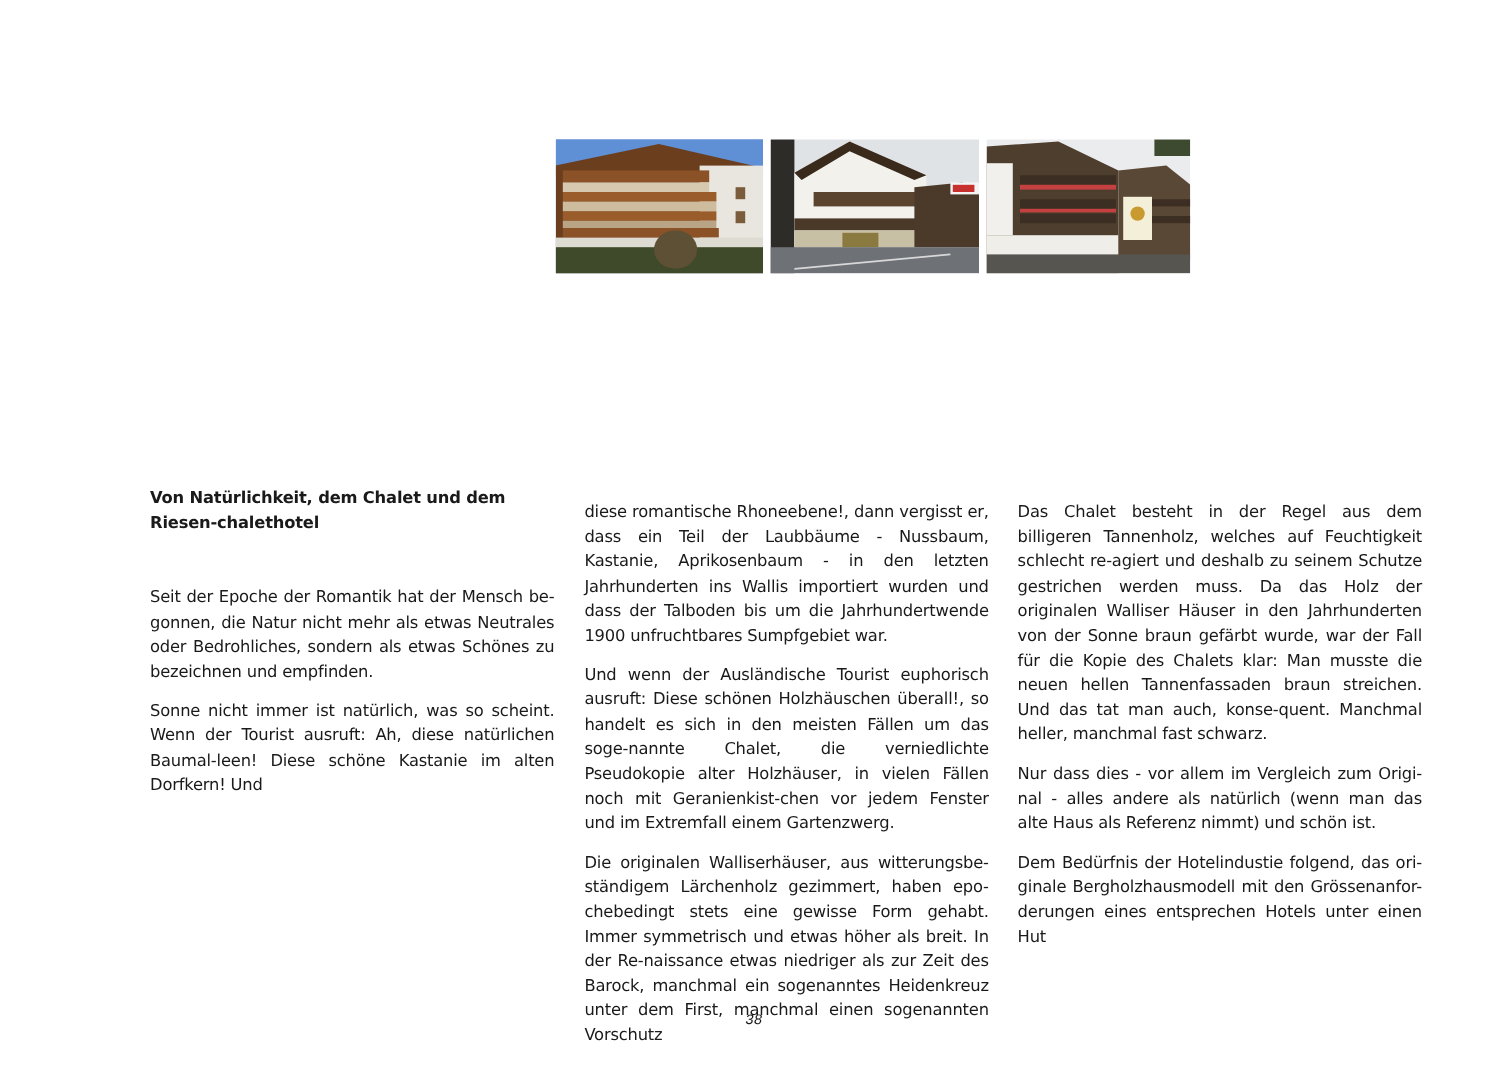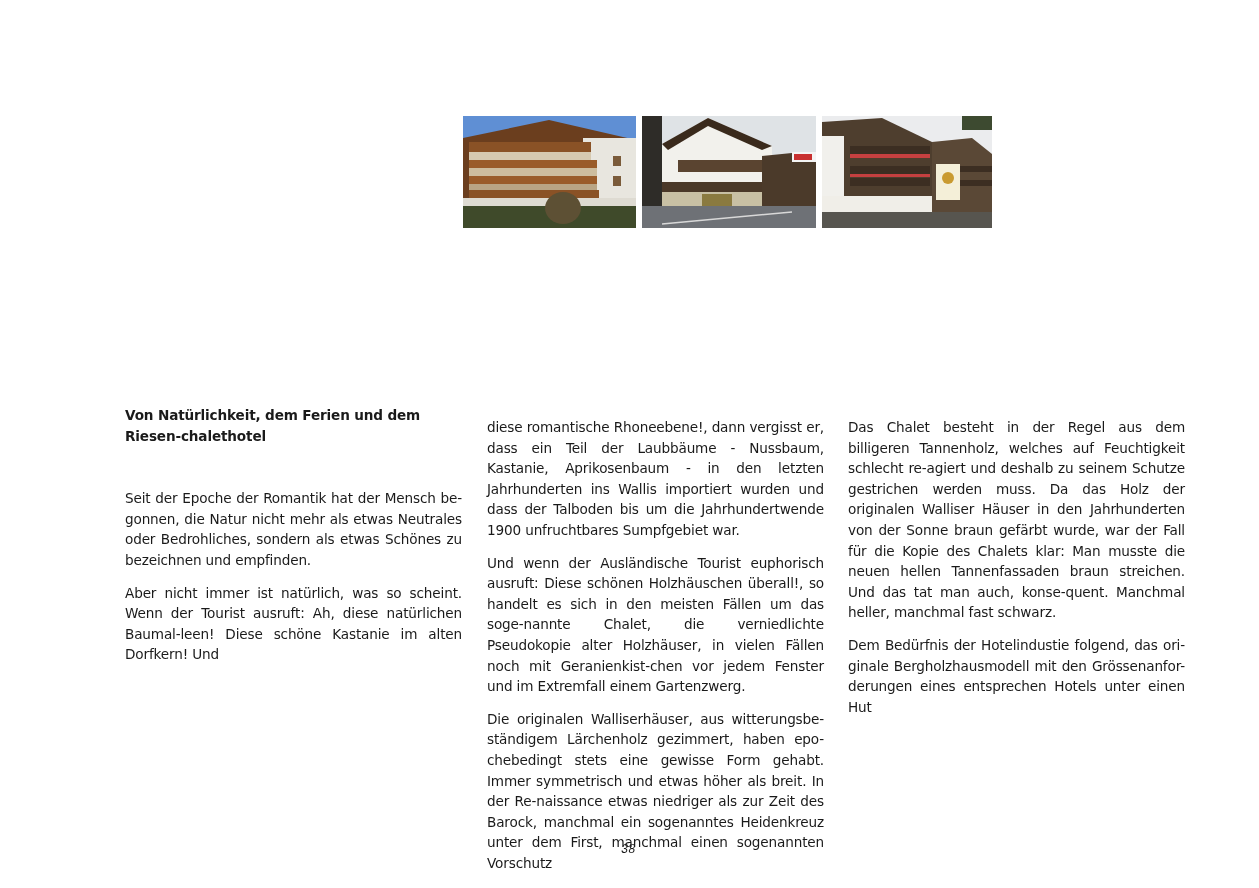--- a/index.html
+++ b/index.html
@@ -77,29 +77,30 @@
       <circle cx="126" cy="62" r="6" fill="#c99a30"></circle>
       <rect x="138" y="50" width="32" height="6" fill="#3c2e22"></rect>
       <rect x="138" y="64" width="32" height="6" fill="#3c2e22"></rect>
       <rect x="0" y="96" width="170" height="16" fill="#57554f"></rect>
       <rect x="140" y="0" width="30" height="14" fill="#3d4a30"></rect>
     </svg>
   </div>
 </div>
 
 <div class="col col-1">
-  <p class="heading">Von Natürlichkeit, dem Ferien und dem Riesen-chalethotel</p>
+  <p class="heading">Von Natürlichkeit, dem Chalet und dem Riesen-chalethotel</p>
   <p>Seit der Epoche der Romantik hat der Mensch be-gonnen, die Natur nicht mehr als etwas Neutrales oder Bedrohliches, sondern als etwas Schönes zu bezeichnen und empfinden.</p>
-  <p>Aber nicht immer ist natürlich, was so scheint. Wenn der Tourist ausruft: Ah, diese natürlichen Baumal-leen! Diese schöne Kastanie im alten Dorfkern! Und</p>
+  <p>Sonne nicht immer ist natürlich, was so scheint. Wenn der Tourist ausruft: Ah, diese natürlichen Baumal-leen! Diese schöne Kastanie im alten Dorfkern! Und</p>
 </div>
 
 <div class="col col-2">
   <p>diese romantische Rhoneebene!, dann vergisst er, dass ein Teil der Laubbäume - Nussbaum, Kastanie, Aprikosenbaum - in den letzten Jahrhunderten ins Wallis importiert wurden und dass der Talboden bis um die Jahrhundertwende 1900 unfruchtbares Sumpfgebiet war.</p>
   <p>Und wenn der Ausländische Tourist euphorisch ausruft: Diese schönen Holzhäuschen überall!, so handelt es sich in den meisten Fällen um das soge-nannte Chalet, die verniedlichte Pseudokopie alter Holzhäuser, in vielen Fällen noch mit Geranienkist-chen vor jedem Fenster und im Extremfall einem Gartenzwerg.</p>
   <p>Die originalen Walliserhäuser, aus witterungsbe-ständigem Lärchenholz gezimmert, haben epo-chebedingt stets eine gewisse Form gehabt. Immer symmetrisch und etwas höher als breit. In der Re-naissance etwas niedriger als zur Zeit des Barock, manchmal ein sogenanntes Heidenkreuz unter dem First, manchmal einen sogenannten Vorschutz</p>
 </div>
 
 <div class="col col-3">
   <p>Das Chalet besteht in der Regel aus dem billigeren Tannenholz, welches auf Feuchtigkeit schlecht re-agiert und deshalb zu seinem Schutze gestrichen werden muss. Da das Holz der originalen Walliser Häuser in den Jahrhunderten von der Sonne braun gefärbt wurde, war der Fall für die Kopie des Chalets klar: Man musste die neuen hellen Tannenfassaden braun streichen. Und das tat man auch, konse-quent. Manchmal heller, manchmal fast schwarz.</p>
+  <p>Nur dass dies - vor allem im Vergleich zum Origi-nal - alles andere als natürlich (wenn man das alte Haus als Referenz nimmt) und schön ist.</p>
   <p>Dem Bedürfnis der Hotelindustie folgend, das ori-ginale Bergholzhausmodell mit den Grössenanfor-derungen eines entsprechen Hotels unter einen Hut</p>
 </div>
 
 <div class="page-number">38</div>
 
 </body></html>

